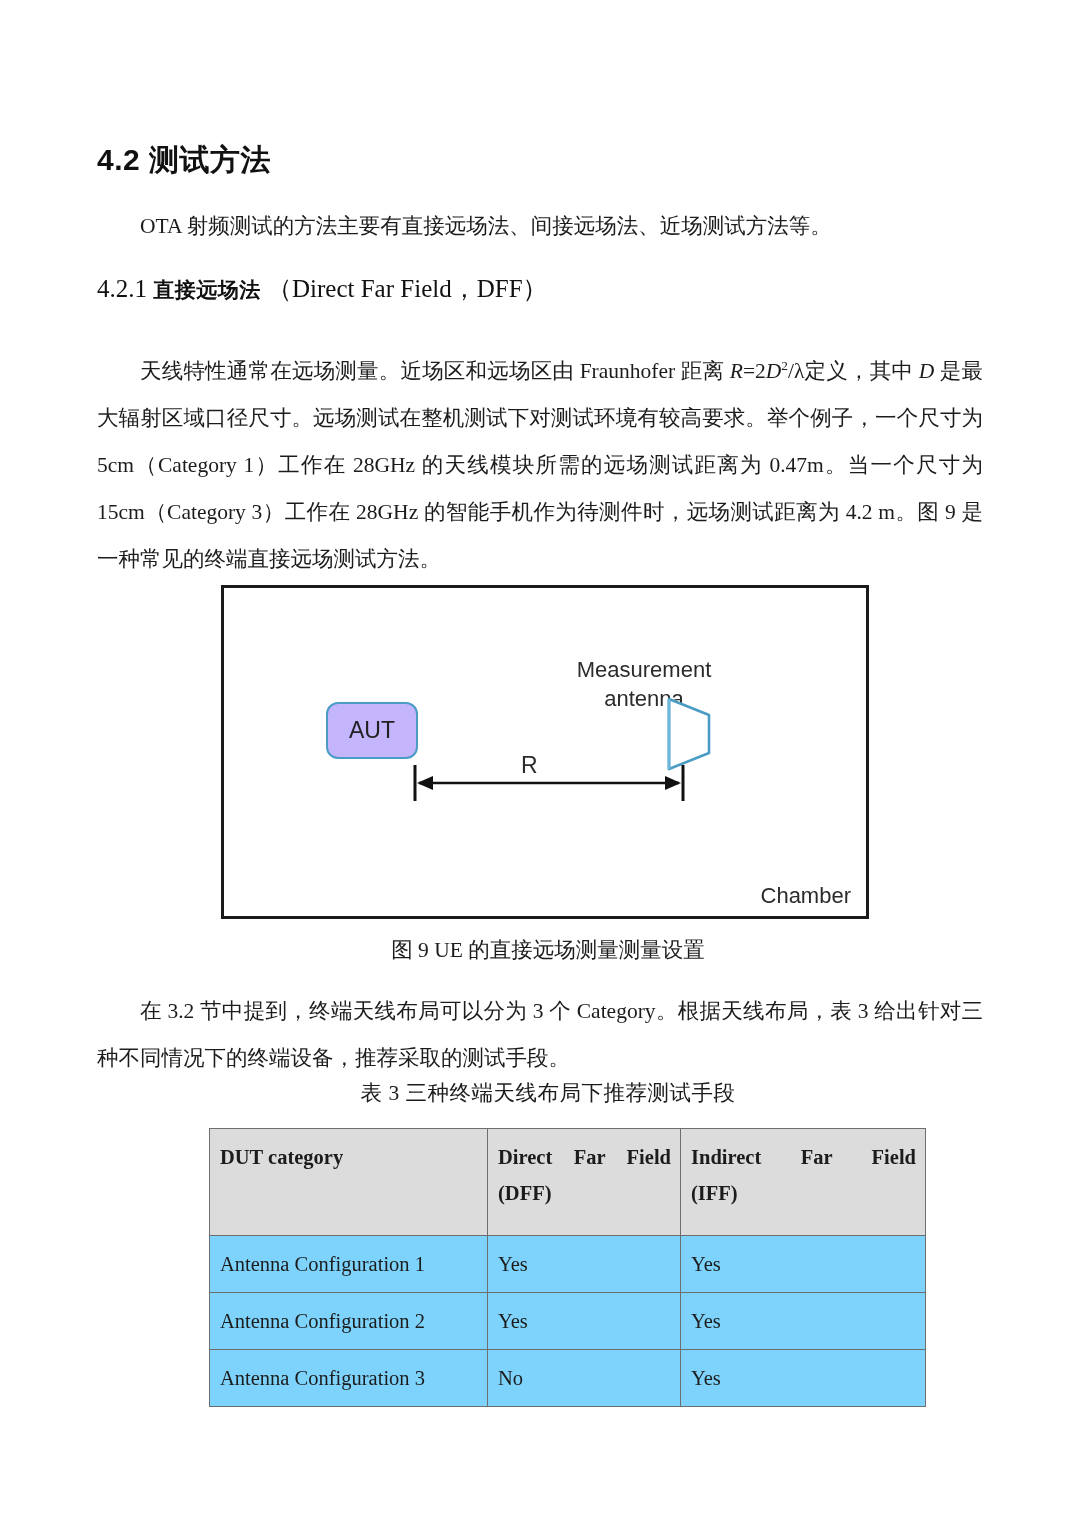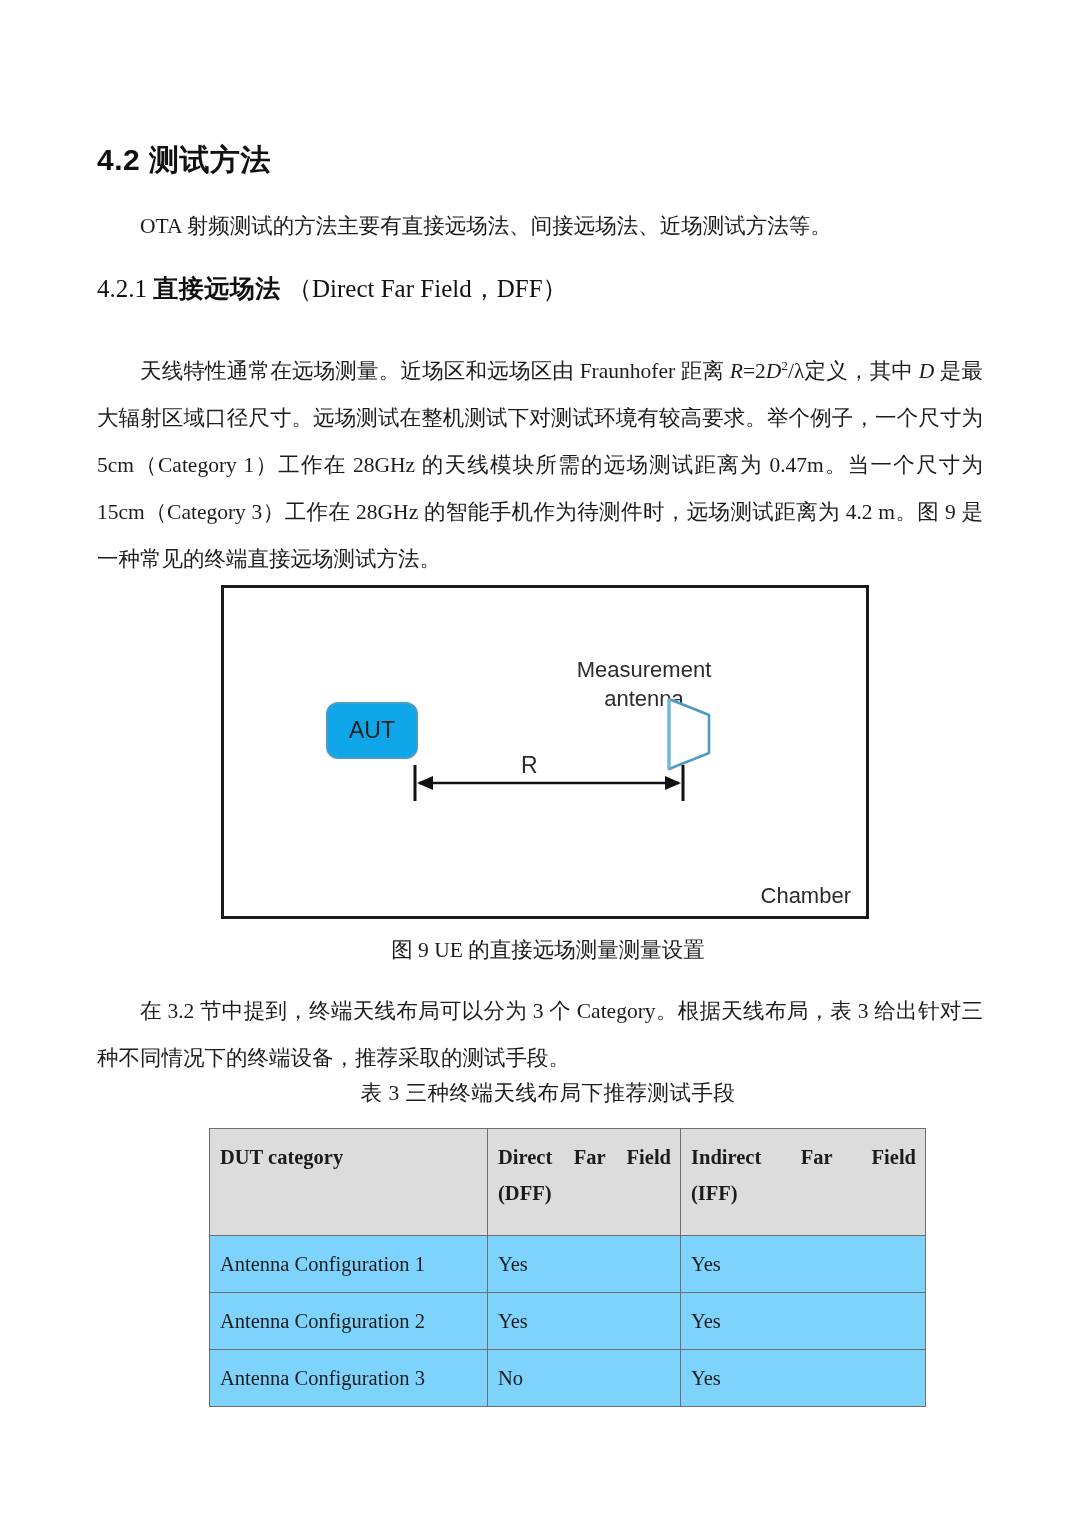--- a/index.html
+++ b/index.html
@@ -56,21 +56,21 @@
     color: #111;
   }
   .h3 .num {
     font-family: Liberation Serif, serif;
     font-weight: 400;
     font-size: 25px;
   }
   .h3 .cn {
     font-family: "Liberation Sans", "DejaVu Sans", sans-serif;
     font-weight: 700;
-    font-size: 25px;
+    font-size: 21px;
     letter-spacing: 0.5px;
   }
   .h3 .en {
     font-family: "Liberation Serif", "DejaVu Serif", serif;
     font-weight: 400;
     font-size: 25px;
   }
 
   
   .para {
@@ -147,21 +147,21 @@
   }
   .aut-box {
     position: absolute;
     left: 105px;
     top: 117px;
     width: 92px;
     height: 57px;
     box-sizing: border-box;
     border: 2.5px solid #4a9cc4;
     border-radius: 12px;
-    background: #0ea5e9;
+    background: #c4b5fd;
     display: flex;
     align-items: center;
     justify-content: center;
   }
   .aut-box span {
     font-family: "Liberation Sans", "DejaVu Sans", sans-serif;
     font-size: 23px;
     color: #222;
   }
   .horn-svg {

